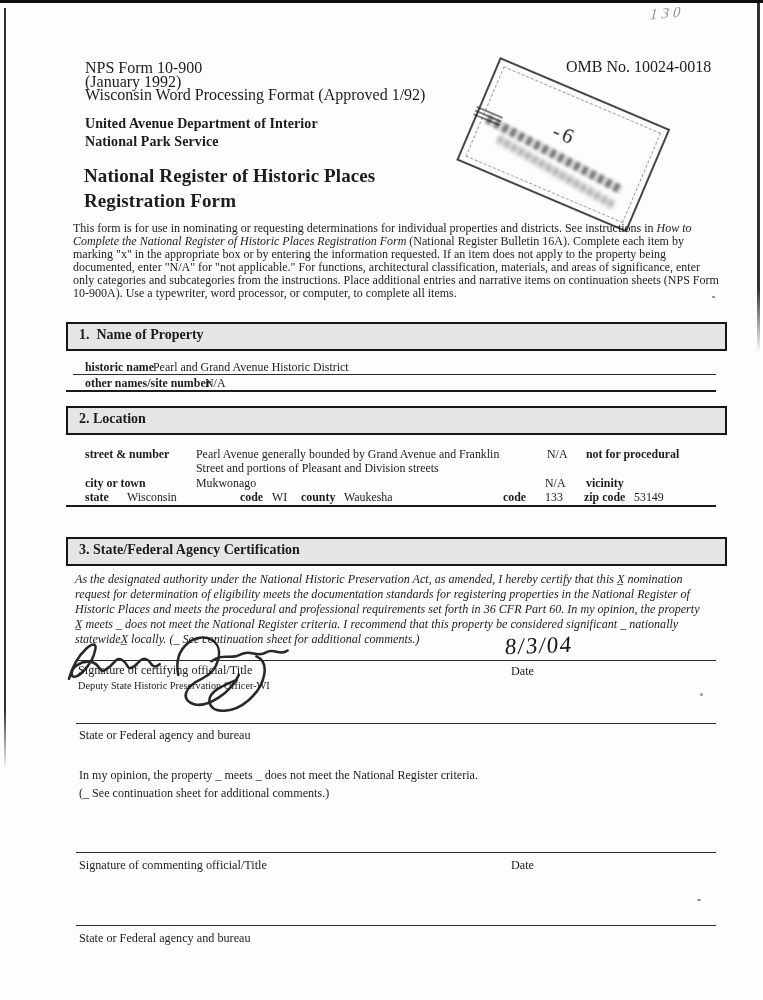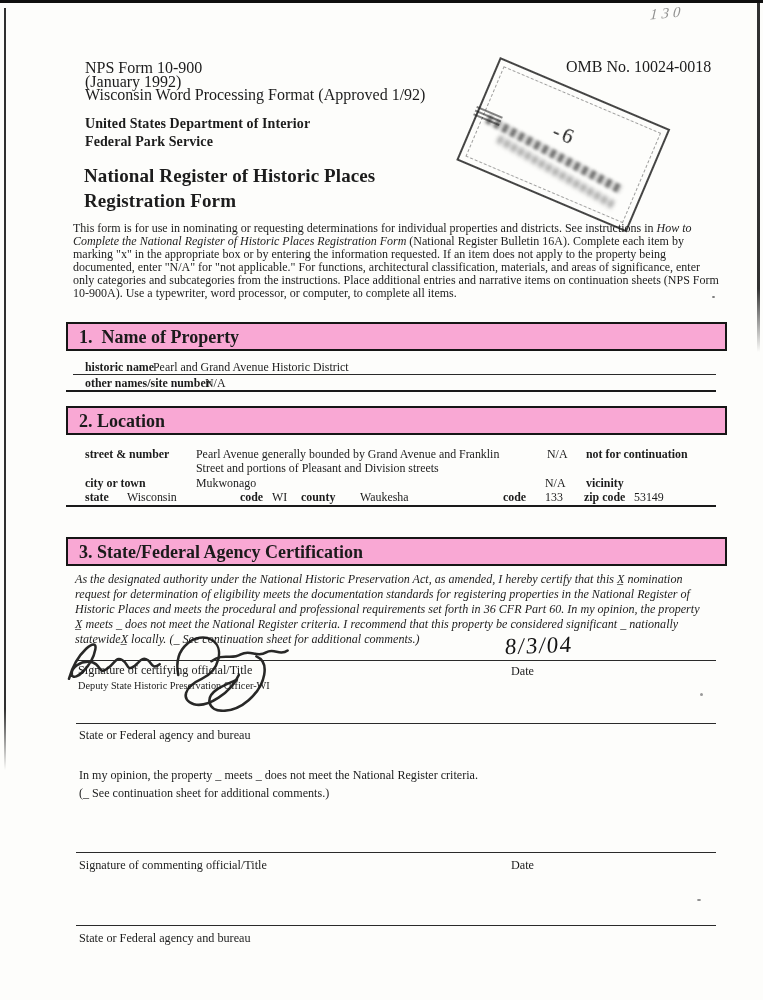--- a/index.html
+++ b/index.html
@@ -10,22 +10,22 @@
     color:#1b1b1b;
   }
   .t{position:absolute;white-space:nowrap;font-size:11.9px;line-height:13px;color:#1c1c1c;}
   .b{font-weight:bold;}
   .small{font-size:16px;line-height:12.8px;}
   .dept{font-size:14px;line-height:18px;font-weight:bold;letter-spacing:.1px;}
   .title{font-size:19px;line-height:25px;font-weight:bold;letter-spacing:.1px;}
   .para{position:absolute;font-size:12px;line-height:12.9px;color:#1c1c1c;text-align:left;}
   .secbox{
     position:absolute;left:66px;width:646px;height:22px;
-    border:2px solid #161616;background:#f9a8d4;
-    font-weight:bold;font-size:18px;padding-top:3px;padding-left:11px;
+    border:2px solid #161616;background:#e5e5e5;
+    font-weight:bold;font-size:14px;padding-top:3px;padding-left:11px;
   }
   .hline{position:absolute;background:#2a2a2a;height:1.4px;}
   .hline.thick{height:2.3px;background:#1a1a1a;}
   .certline{position:absolute;left:75px;white-space:nowrap;font-size:12.1px;color:#1c1c1c;font-style:italic;}
   .stamp{
     position:absolute;left:500px;top:57px;width:181px;height:108px;
     transform:rotate(23deg);transform-origin:0 0;
     border:2.5px solid rgba(28,28,28,.82);
     filter:blur(.3px);
   }
@@ -71,56 +71,56 @@
 <div class="t small" style="left:566px;top:61px;">OMB No. 10024-0018</div>
 
 <div class="stamp">
   <div class="stamp-inner"></div>
   <div class="stamp-num">-6</div>
   <div class="smudge1"></div>
   <div class="smudge2"></div>
   <div class="smudge3"></div>
 </div>
 
-<div class="t dept" style="left:85px;top:115px;">United States Department of Interior</div>
-<div class="t dept" style="left:85px;top:133px;">Federal Park Service</div>
+<div class="t dept" style="left:85px;top:115px;">United Avenue Department of Interior</div>
+<div class="t dept" style="left:85px;top:133px;">National Park Service</div>
 
 <div class="t title" style="left:84px;top:163px;">National Register of Historic Places</div>
 <div class="t title" style="left:84px;top:188px;">Registration Form</div>
 
 <p class="para" style="left:73px;top:222px;width:646px;margin:0;"><span>This form is for use in nominating or requesting determinations for individual properties and districts.  See instructions in </span><i>How to Complete the National Register of Historic Places Registration Form</i><span> (National Register Bulletin 16A).  Complete each item by marking "x" in the appropriate box or by entering the information requested.  If an item does not apply to the property being documented, enter "N/A" for "not applicable."  For functions, architectural classification, materials, and areas of significance, enter only categories and subcategories from the instructions.  Place additional entries and narrative items on continuation sheets (NPS Form 10-900A).  Use a typewriter, word processor, or computer, to complete all items.</span></p>
 
 <div class="secbox" style="top:322px;"><span>1.&nbsp;&nbsp;Name of Property</span></div>
 
 <div class="t b" style="left:85px;top:361px;">historic name</div>
 <div class="t" style="left:153px;top:361px;">Pearl and Grand Avenue Historic District</div>
 <div class="hline" style="left:73px;top:374px;width:643px;"></div>
 <div class="t b" style="left:85px;top:377px;">other names/site number</div>
 <div class="t" style="left:205px;top:377px;">N/A</div>
 <div class="hline thick" style="left:66px;top:390px;width:650px;"></div>
 
 <div class="secbox" style="top:406px;"><span>2. Location</span></div>
 
 <div class="t b" style="left:85px;top:448px;">street &amp; number</div>
 <div class="t" style="left:196px;top:448px;">Pearl Avenue generally bounded by Grand Avenue and Franklin</div>
 <div class="t" style="left:547px;top:448px;">N/A</div>
-<div class="t b" style="left:586px;top:448px;">not for continuation</div>
+<div class="t b" style="left:586px;top:448px;">not for procedural</div>
 <div class="t" style="left:196px;top:462px;">Street and portions of Pleasant and Division streets</div>
 
 <div class="t b" style="left:85px;top:477px;">city or town</div>
 <div class="t" style="left:196px;top:477px;">Mukwonago</div>
 <div class="t" style="left:545px;top:477px;">N/A</div>
 <div class="t b" style="left:586px;top:477px;">vicinity</div>
 
 <div class="t b" style="left:85px;top:491px;">state</div>
 <div class="t" style="left:127px;top:491px;">Wisconsin</div>
 <div class="t b" style="left:240px;top:491px;">code</div>
 <div class="t" style="left:272px;top:491px;">WI</div>
 <div class="t b" style="left:301px;top:491px;">county</div>
-<div class="t" style="left:360px;top:491px;">Waukesha</div>
+<div class="t" style="left:344px;top:491px;">Waukesha</div>
 <div class="t b" style="left:503px;top:491px;">code</div>
 <div class="t" style="left:545px;top:491px;">133</div>
 <div class="t b" style="left:584px;top:491px;">zip code</div>
 <div class="t" style="left:634px;top:491px;">53149</div>
 <div class="hline thick" style="left:66px;top:505px;width:650px;"></div>
 
 <div class="secbox" style="top:529px;margin-top:8px;"><span>3. State/Federal Agency Certification</span></div>
 
 <div class="certline" style="top:572px;">As the designated authority under the National Historic Preservation Act, as amended, I hereby certify that this X̲ nomination</div>
 <div class="certline" style="top:587px;">request for determination of eligibility meets the documentation standards for registering properties in the National Register of</div>

